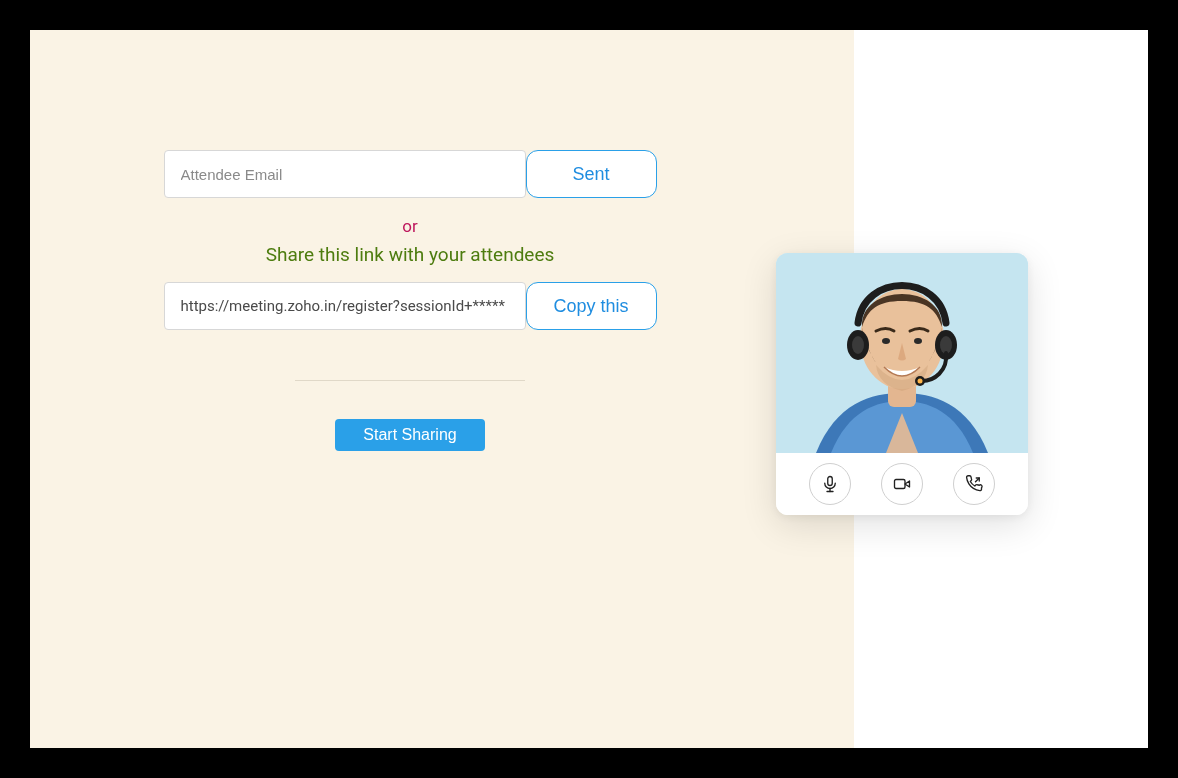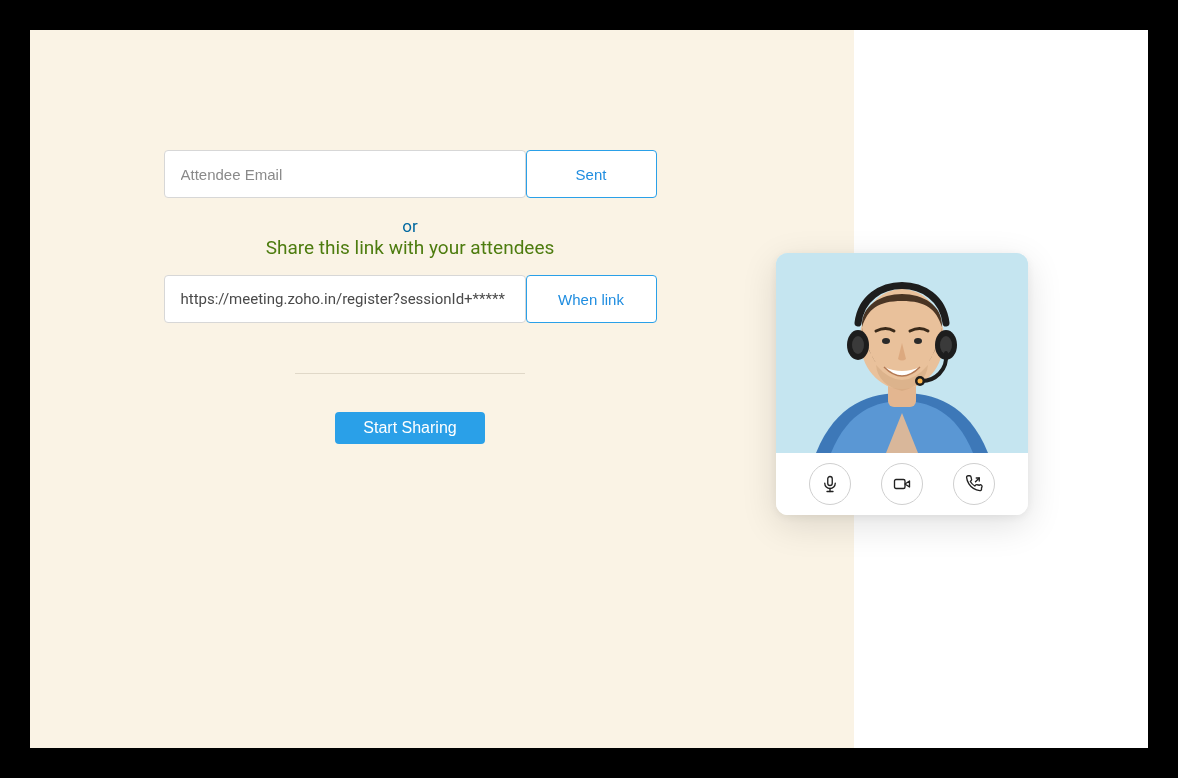--- a/index.html
+++ b/index.html
@@ -67,33 +67,33 @@
     color: #4a4a4a;
     display: flex;
     align-items: center;
     white-space: nowrap;
     overflow: hidden;
   }
   .outline-btn {
     width: 131px;
     height: 48px;
     border: 1px solid #2aa0e8;
-    border-radius: 4px;
+    border-radius: 12px;
     background: #fff;
     color: #1f8de0;
-    font-size: 15px;
+    font-size: 18px;
     cursor: pointer;
     display: flex;
     align-items: center;
     justify-content: center;
   }
   .or {
     font-size: 17px;
-    color: #0369a1;
-    margin-bottom: 0;
+    color: #be185d;
+    margin-bottom: 7px;
   }
   .share-text {
     font-size: 19px;
     color: #4d7c0f;
     margin-bottom: 16px;
   }
   .divider {
     width: 230px;
     height: 1px;
     background: #e0d8c8;
@@ -179,21 +179,21 @@
         <button class="outline-btn">Sent</button>
       </div>
 
       <div class="or">or</div>
       <div class="share-text">Share this link with your attendees</div>
 
       <div class="row">
         <div class="link-display">
             <span>https://meeting.zoho.in/register?sessionId+*****</span>
           </div>
-        <button class="outline-btn">When link</button>
+        <button class="outline-btn">Copy this</button>
       </div>
 
       <div class="divider"></div>
 
 
       <button class="primary-btn">Start Sharing</button>
 
     </div>
   </div>
 

